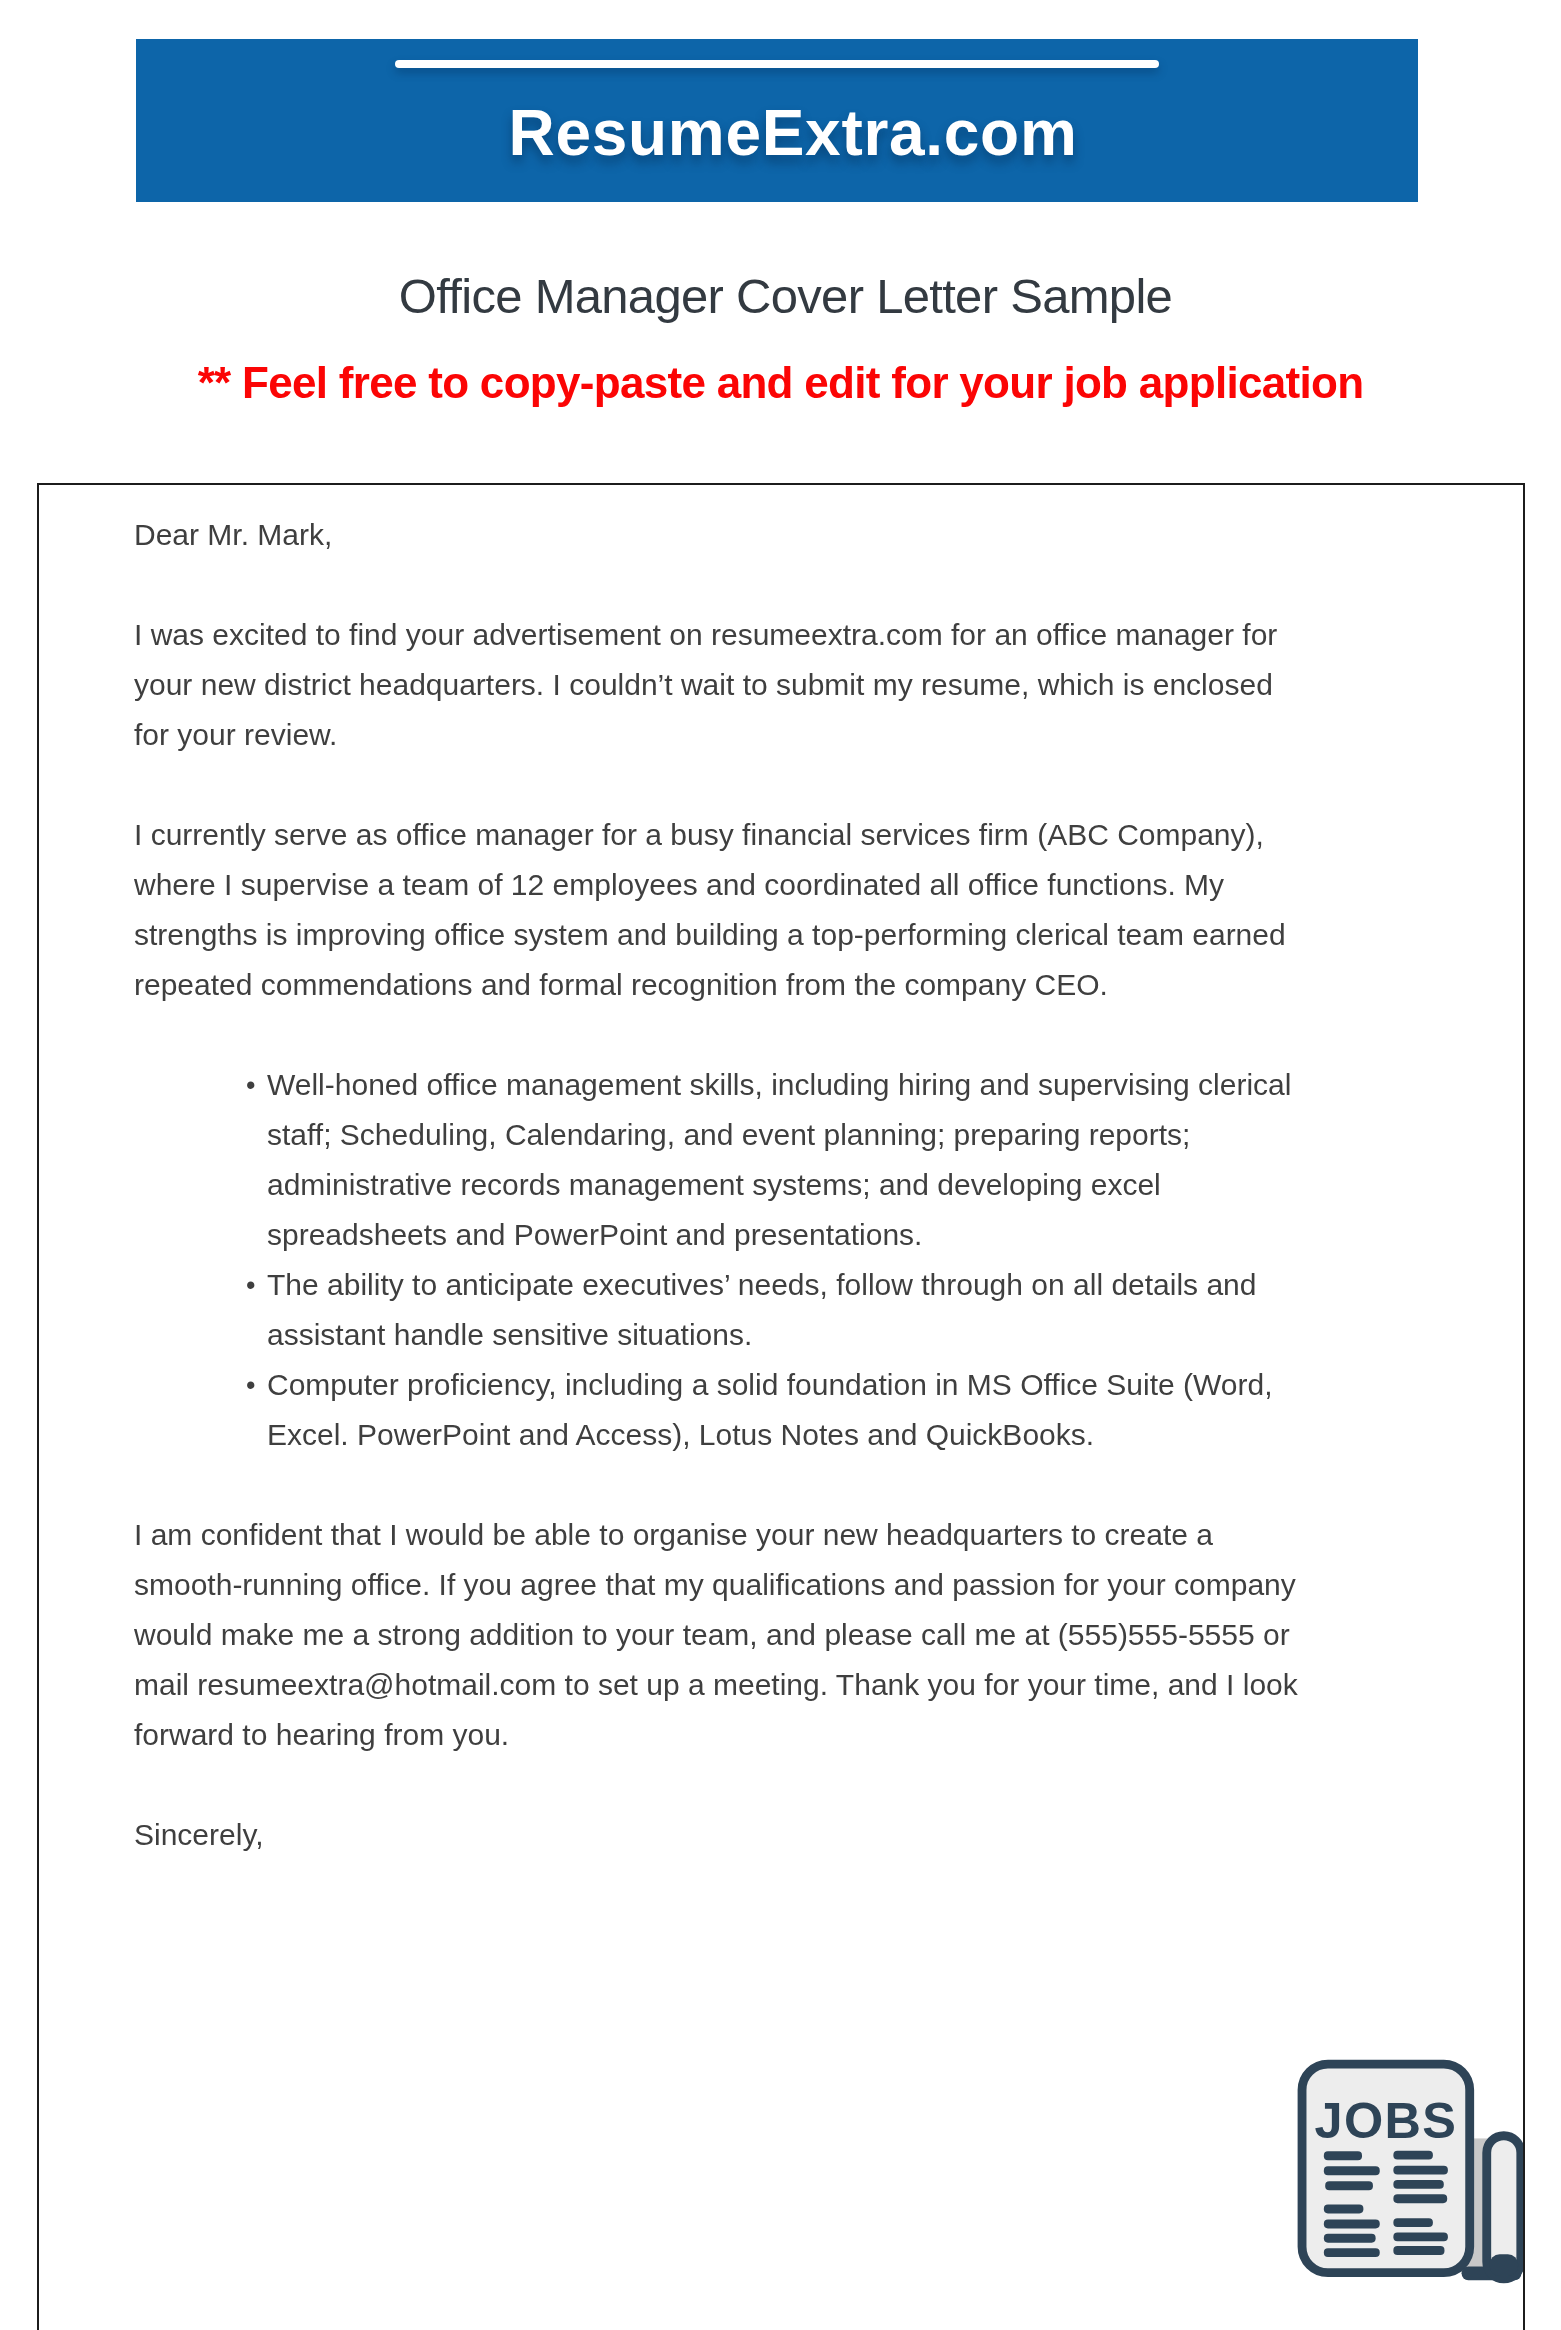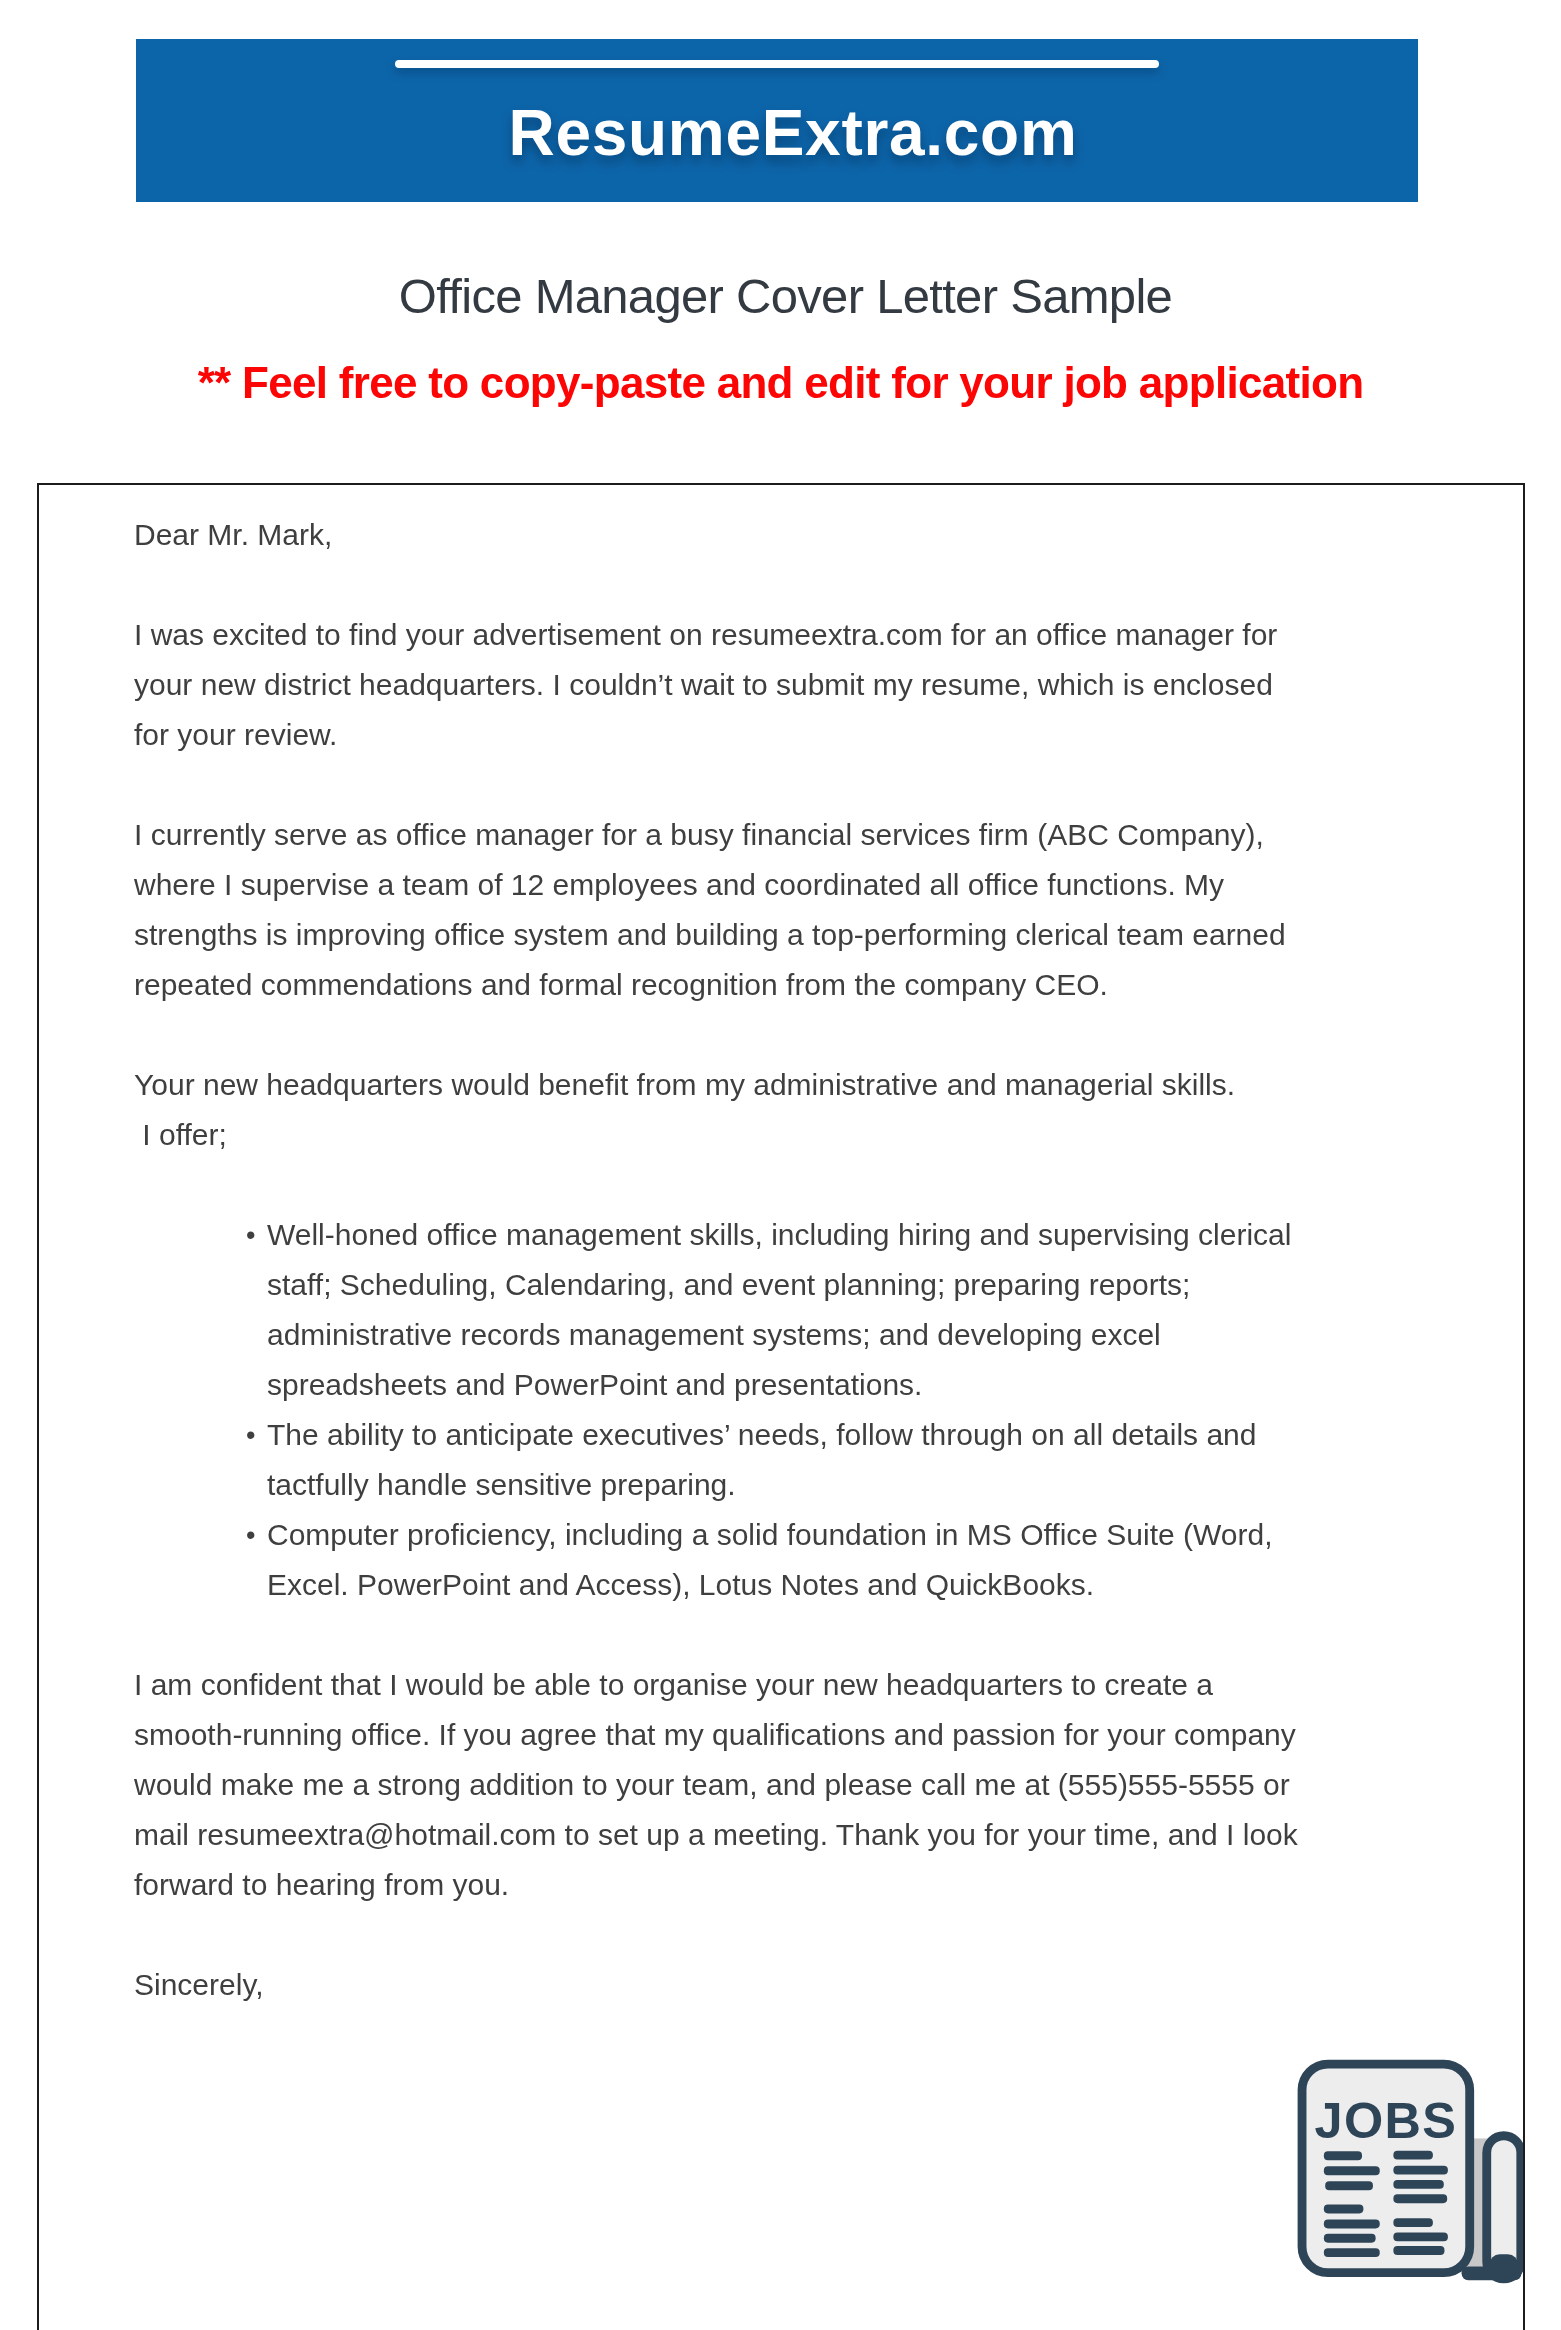--- a/index.html
+++ b/index.html
@@ -96,29 +96,27 @@
   <section class="letter-box">
     <div class="letter-content">
       <p>Dear Mr. Mark,</p>
       <p>I was excited to find your advertisement on resumeextra.com for an office manager for
 your new district headquarters. I couldn’t wait to submit my resume, which is enclosed
 for your review.</p>
       <p>I currently serve as office manager for a busy financial services firm (ABC Company),
 where I supervise a team of 12 employees and coordinated all office functions. My
 strengths is improving office system and building a top-performing clerical team earned
 repeated commendations and formal recognition from the company CEO.</p>
-      <p>Your new headquarters would benefit from my administrative and managerial skills.
-&nbsp;I offer;</p>
       <ul>
         <li>Well-honed office management skills, including hiring and supervising clerical
 staff; Scheduling, Calendaring, and event planning; preparing reports;
 administrative records management systems; and developing excel
 spreadsheets and PowerPoint and presentations.</li>
         <li>The ability to anticipate executives’ needs, follow through on all details and
-tactfully handle sensitive preparing.</li>
+assistant handle sensitive situations.</li>
         <li>Computer proficiency, including a solid foundation in MS Office Suite (Word,
 Excel. PowerPoint and Access), Lotus Notes and QuickBooks.</li>
       </ul>
       <p>I am confident that I would be able to organise your new headquarters to create a
 smooth-running office. If you agree that my qualifications and passion for your company
 would make me a strong addition to your team, and please call me at (555)555-5555 or
 mail resumeextra@hotmail.com to set up a meeting. Thank you for your time, and I look
 forward to hearing from you.</p>
       <p>Sincerely,</p>
     </div>

